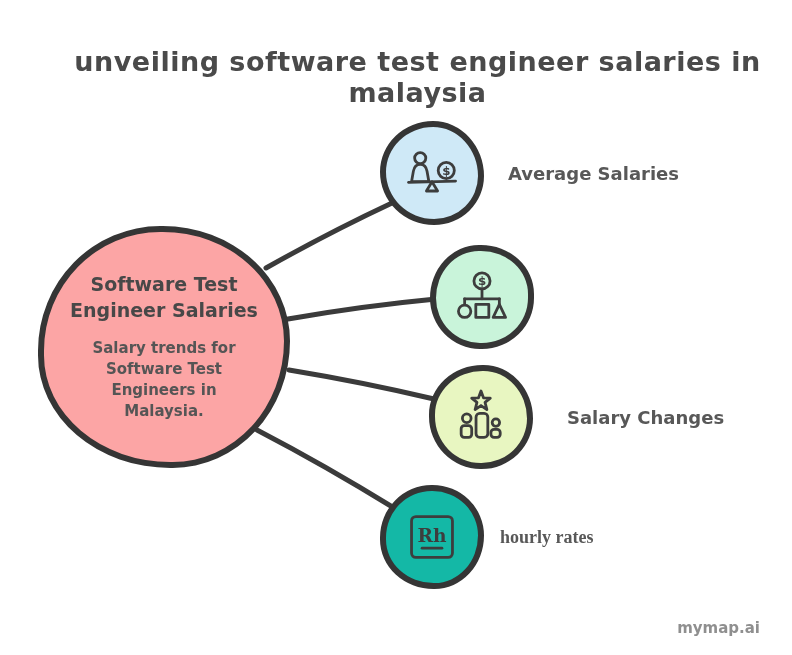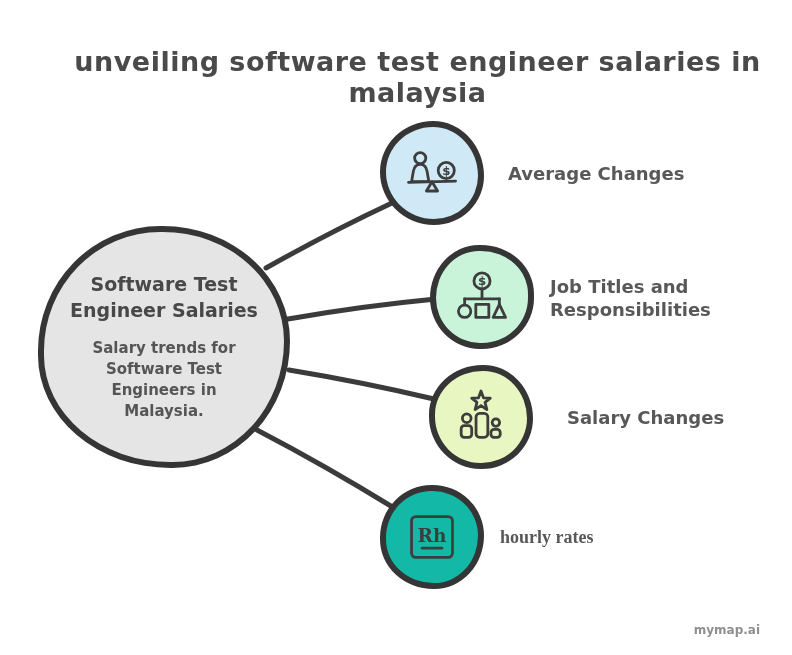--- a/index.html
+++ b/index.html
@@ -27,21 +27,21 @@
   .connectors {
     position: absolute;
     top: 0; left: 0;
     width: 792px; height: 655px;
     z-index: 1;
   }
   .center-node {
     position: absolute;
     left: 38px; top: 226px;
     width: 252px; height: 242px;
-    background: #e5e5e5;
+    background: #fca5a5;
     border: 6px solid #353535;
     border-radius: 49% 51% 47% 53% / 52% 48% 53% 47%;
     z-index: 2;
     display: flex;
     flex-direction: column;
     align-items: center;
     justify-content: center;
     text-align: center;
     padding: 14px 20px;
   }
@@ -82,21 +82,21 @@
     z-index: 2;
   }
   .label-1 { left: 508px; top: 162px; width: 200px; }
   .label-2 { left: 550px; top: 275px; width: 175px; }
   .label-3 { left: 545px; top: 406px; width: 200px; margin-left: 22px; }
   .label-4 { left: 500px; top: 526px; width: 180px; font-family: Liberation Serif, serif; }
   .watermark {
     position: absolute;
     right: 32px;
     bottom: 18px;
-    font-size: 12px;
+    font-size: 15px;
     font-weight: bold;
     color: #8f8f8f;
     z-index: 2;
   }
   .icon-svg { display: block; }
   .icon-stroke { fill: none; stroke: #3d3d3d; stroke-width: 4.5; stroke-linecap: round; stroke-linejoin: round; }
   .icon-fill-text { fill: #3d3d3d; font-family: "DejaVu Sans", sans-serif; font-weight: bold; }
   .rh-text { fill: #3d3d3d; font-family: "DejaVu Serif", serif; font-weight: bold; }
 </style>
 </head>
@@ -121,36 +121,35 @@
   <div class="branch-node node-1">
     <svg class="icon-svg" width="62" height="62" viewBox="0 0 100 100">
       <circle class="icon-stroke" cx="31" cy="26" r="9"></circle>
       <path class="icon-stroke" d="M31 36 c-7 0 -10 5 -11 11 l-3 17 h28 l-3 -17 c-1 -6 -4 -11 -11 -11 z"></path>
       <line class="icon-stroke" x1="12" y1="65" x2="88" y2="63"></line>
       <path class="icon-stroke" d="M50 64 L41 79 L59 79 Z"></path>
       <circle class="icon-stroke" cx="73" cy="46" r="13"></circle>
       <text class="icon-fill-text" x="73" y="53" font-size="19" text-anchor="middle">$</text>
     </svg>
   </div>
-  <div class="branch-label label-1">Average Changes</div>
+  <div class="branch-label label-1">Average Salaries</div>
 
   <div class="branch-node node-2">
     <svg class="icon-svg" width="62" height="62" viewBox="0 0 100 100">
       <circle class="icon-stroke" cx="50" cy="24" r="13"></circle>
       <text class="icon-fill-text" x="50" y="31" font-size="19" text-anchor="middle">$</text>
       <line class="icon-stroke" x1="50" y1="37" x2="50" y2="53"></line>
       <line class="icon-stroke" x1="22" y1="53" x2="78" y2="53"></line>
       <line class="icon-stroke" x1="22" y1="53" x2="22" y2="62"></line>
       <line class="icon-stroke" x1="78" y1="53" x2="78" y2="62"></line>
       <circle class="icon-stroke" cx="22" cy="73" r="10"></circle>
       <rect class="icon-stroke" x="40" y="62" width="21" height="21"></rect>
       <path class="icon-stroke" d="M78 62 L68 83 L88 83 Z"></path>
     </svg>
   </div>
-  <div class="branch-label label-2">Job Titles and Responsibilities</div>
 
   <div class="branch-node node-3">
     <svg class="icon-svg" width="62" height="62" viewBox="0 0 100 100">
       <path class="icon-stroke" d="M50 8 L54 19 L65 19.5 L56.5 26.5 L59.5 38 L50 31.5 L40.5 38 L43.5 26.5 L35 19.5 L46 19 Z"></path>
       <circle class="icon-stroke" cx="27" cy="52" r="7"></circle>
       <rect class="icon-stroke" x="18" y="64" width="17" height="19" rx="5"></rect>
       <rect class="icon-stroke" x="42" y="44" width="19" height="39" rx="6"></rect>
       <circle class="icon-stroke" cx="74" cy="59" r="6"></circle>
       <rect class="icon-stroke" x="66" y="70" width="15" height="13" rx="5"></rect>
     </svg>

